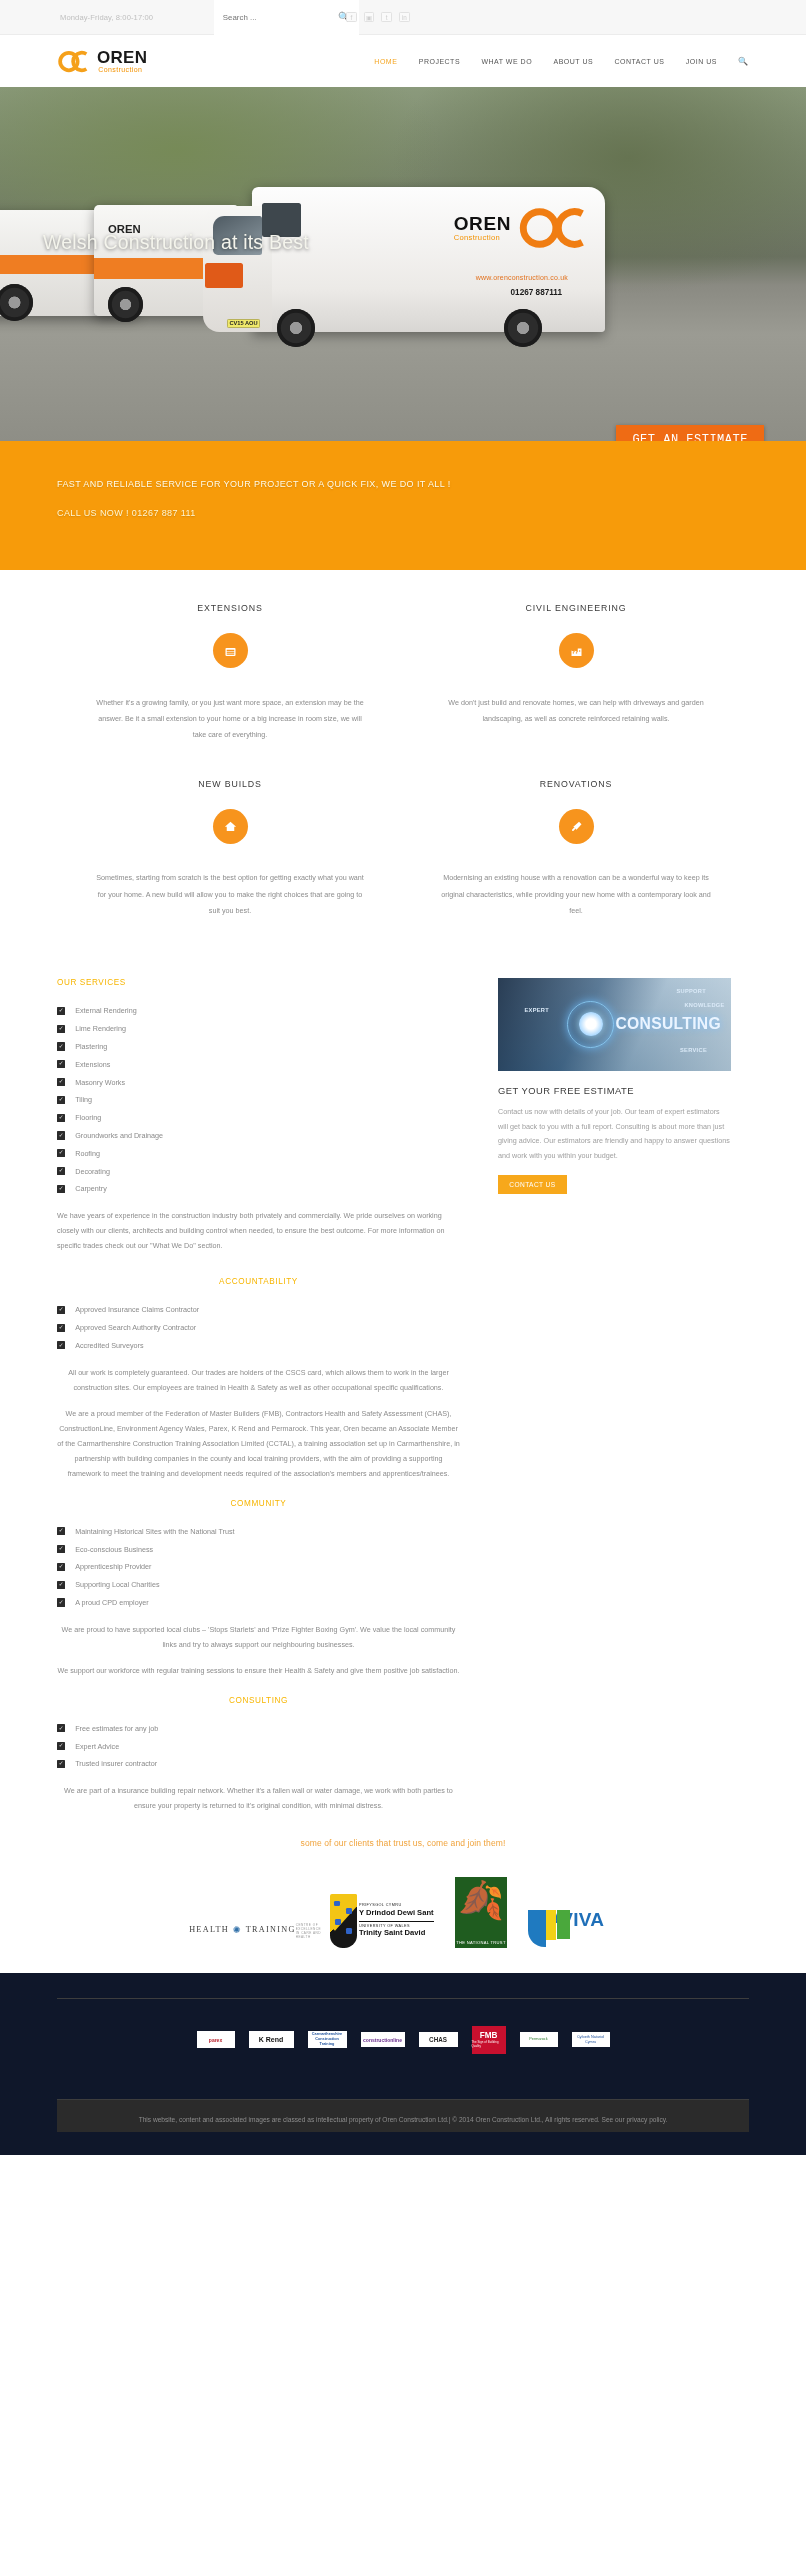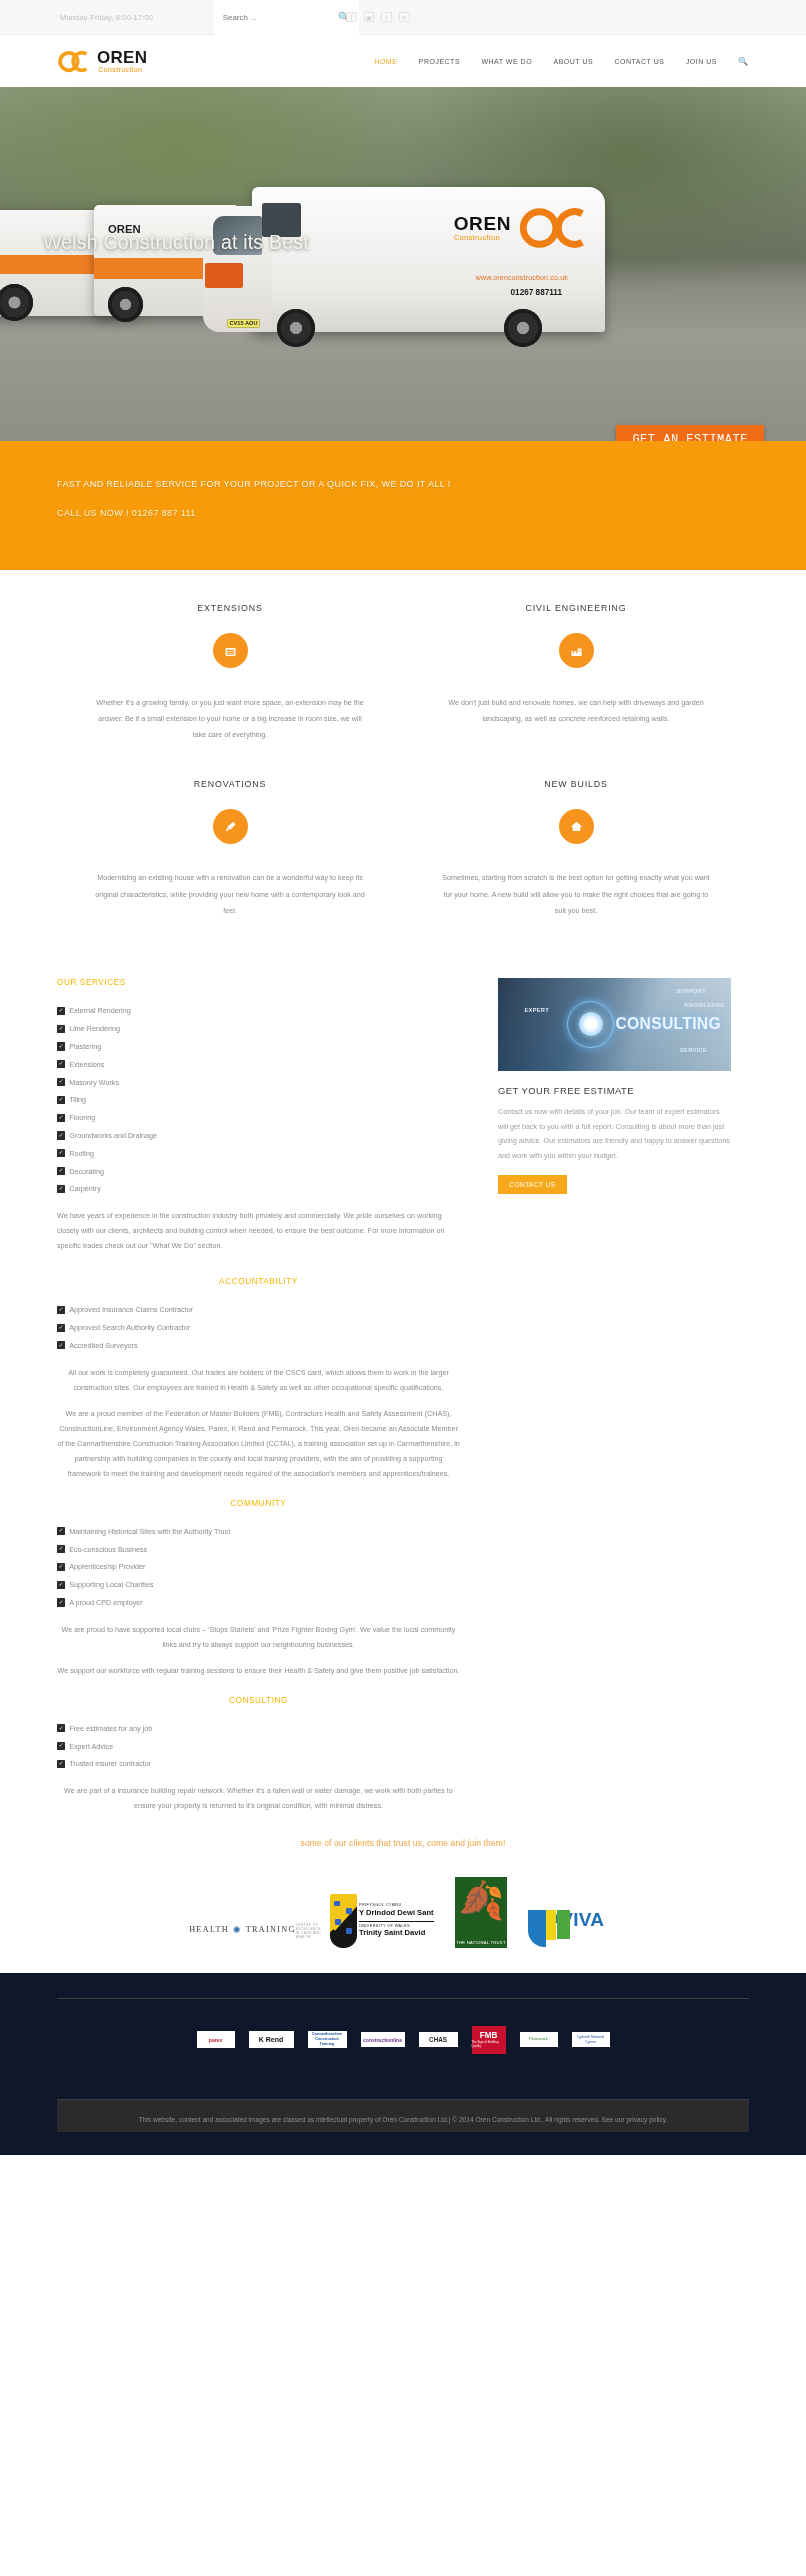--- a/index.html
+++ b/index.html
@@ -241,21 +241,21 @@
   
   .main { padding: 40px 57px 6.3px; display: flex; gap: 38px; }
   .main-left { width: 403px; }
   .main-right { width: 233px; }
   .sec-title {
     color: #f7b500; font-size: 8.2px; letter-spacing: 0.6px;
     margin-bottom: 19px; font-weight: normal;
   }
   ul.checks { list-style: none; margin-bottom: 15px; }
   ul.checks li {
-    display: flex; align-items: center; gap: 4px;
+    display: flex; align-items: center; gap: 10px;
     font-size: 7.2px; color: #8a8a8a; margin-bottom: 8.8px;
   }
   .cbox {
     width: 8.2px; height: 8.2px; background: #2b2b2b; color: #fff;
     display: inline-flex; align-items: center; justify-content: center;
     font-size: 5.7px; line-height: 1; border-radius: 0.6px; flex: none;
   }
   .para { font-size: 7.2px; line-height: 15px; color: #8c8c8c; margin-bottom: 11.3px; }
 
   .consult-img {
@@ -470,37 +470,37 @@
             <rect x="6" y="13" width="2" height="2" fill="#f7941d"></rect>
             <rect x="11" y="13" width="2" height="2" fill="#f7941d"></rect>
             <rect x="16" y="10" width="2" height="2" fill="#f7941d"></rect>
           </svg>
         </div>
         <p>We don't just build and renovate homes, we can help with driveways and garden landscaping, as well as concrete reinforced retaining walls.</p>
       </div>
     </div>
     <div class="frow second">
       <div class="fcol">
+        <h3>NEW BUILDS</h3>
+        <div class="fico">
+          <svg width="15" height="14" viewBox="0 0 24 22">
+            <path d="M12 4l9 8h-3v7H6v-7H3z" fill="#fff"></path>
+          </svg>
+        </div>
+        <p>Sometimes, starting from scratch is the best option for getting exactly what you want for your home. A new build will allow you to make the right choices that are going to suit you best.</p>
+      </div>
+      <div class="fcol">
         <h3>RENOVATIONS</h3>
         <div class="fico">
           <svg width="15" height="14" viewBox="0 0 24 22">
             <path d="M16 4l4 4-8 9-5-5z" fill="#fff"></path>
             <rect x="4" y="15" width="6" height="3" rx="1.4" fill="#fff" transform="rotate(-45 7 16)"></rect>
           </svg>
         </div>
         <p>Modernising an existing house with a renovation can be a wonderful way to keep its original characteristics, while providing your new home with a contemporary look and feel.</p>
-      </div>
-      <div class="fcol">
-        <h3>NEW BUILDS</h3>
-        <div class="fico">
-          <svg width="15" height="14" viewBox="0 0 24 22">
-            <path d="M12 4l9 8h-3v7H6v-7H3z" fill="#fff"></path>
-          </svg>
-        </div>
-        <p>Sometimes, starting from scratch is the best option for getting exactly what you want for your home. A new build will allow you to make the right choices that are going to suit you best.</p>
       </div>
     </div>
   </div>
 
   <div class="main">
     <div class="main-left">
       <div class="sec-title">OUR SERVICES</div>
       <ul class="checks">
         <li>
             <span class="cbox">✓</span>
@@ -582,21 +582,21 @@
           <span>Accredited Surveyors</span>
         </li>
     </ul>
     <p class="para">All our work is completely guaranteed.  Our trades are holders of the CSCS card, which allows them to work in the larger construction sites. Our employees are trained in Health &amp; Safety as well as other occupational specific qualifications.</p>
     <p class="para">We are a proud member of the Federation of Master Builders (FMB), Contractors Health and Safety Assessment (CHAS), ConstructionLine, Environment Agency Wales, Parex, K Rend and Permarock. This year, Oren became an Associate Member of the Carmarthenshire Construction Training Association Limited (CCTAL), a training association set up in Carmarthenshire, in partnership with building companies in the county and local training providers, with the aim of providing a supporting framework to meet the training and development needs required of the association's members and apprentices/trainees.</p>
 
     <div class="sec-title" style="margin-top:17.6px">COMMUNITY</div>
     <ul class="checks">
       <li>
           <span class="cbox">✓</span>
-          <span>Maintaining Historical Sites with the Authority Trust</span>
+          <span>Maintaining Historical Sites with the National Trust</span>
         </li>
       <li>
           <span class="cbox">✓</span>
           <span>Eco-conscious Business</span>
         </li>
       <li>
           <span class="cbox">✓</span>
           <span>Apprenticeship Provider</span>
         </li>
       <li>

